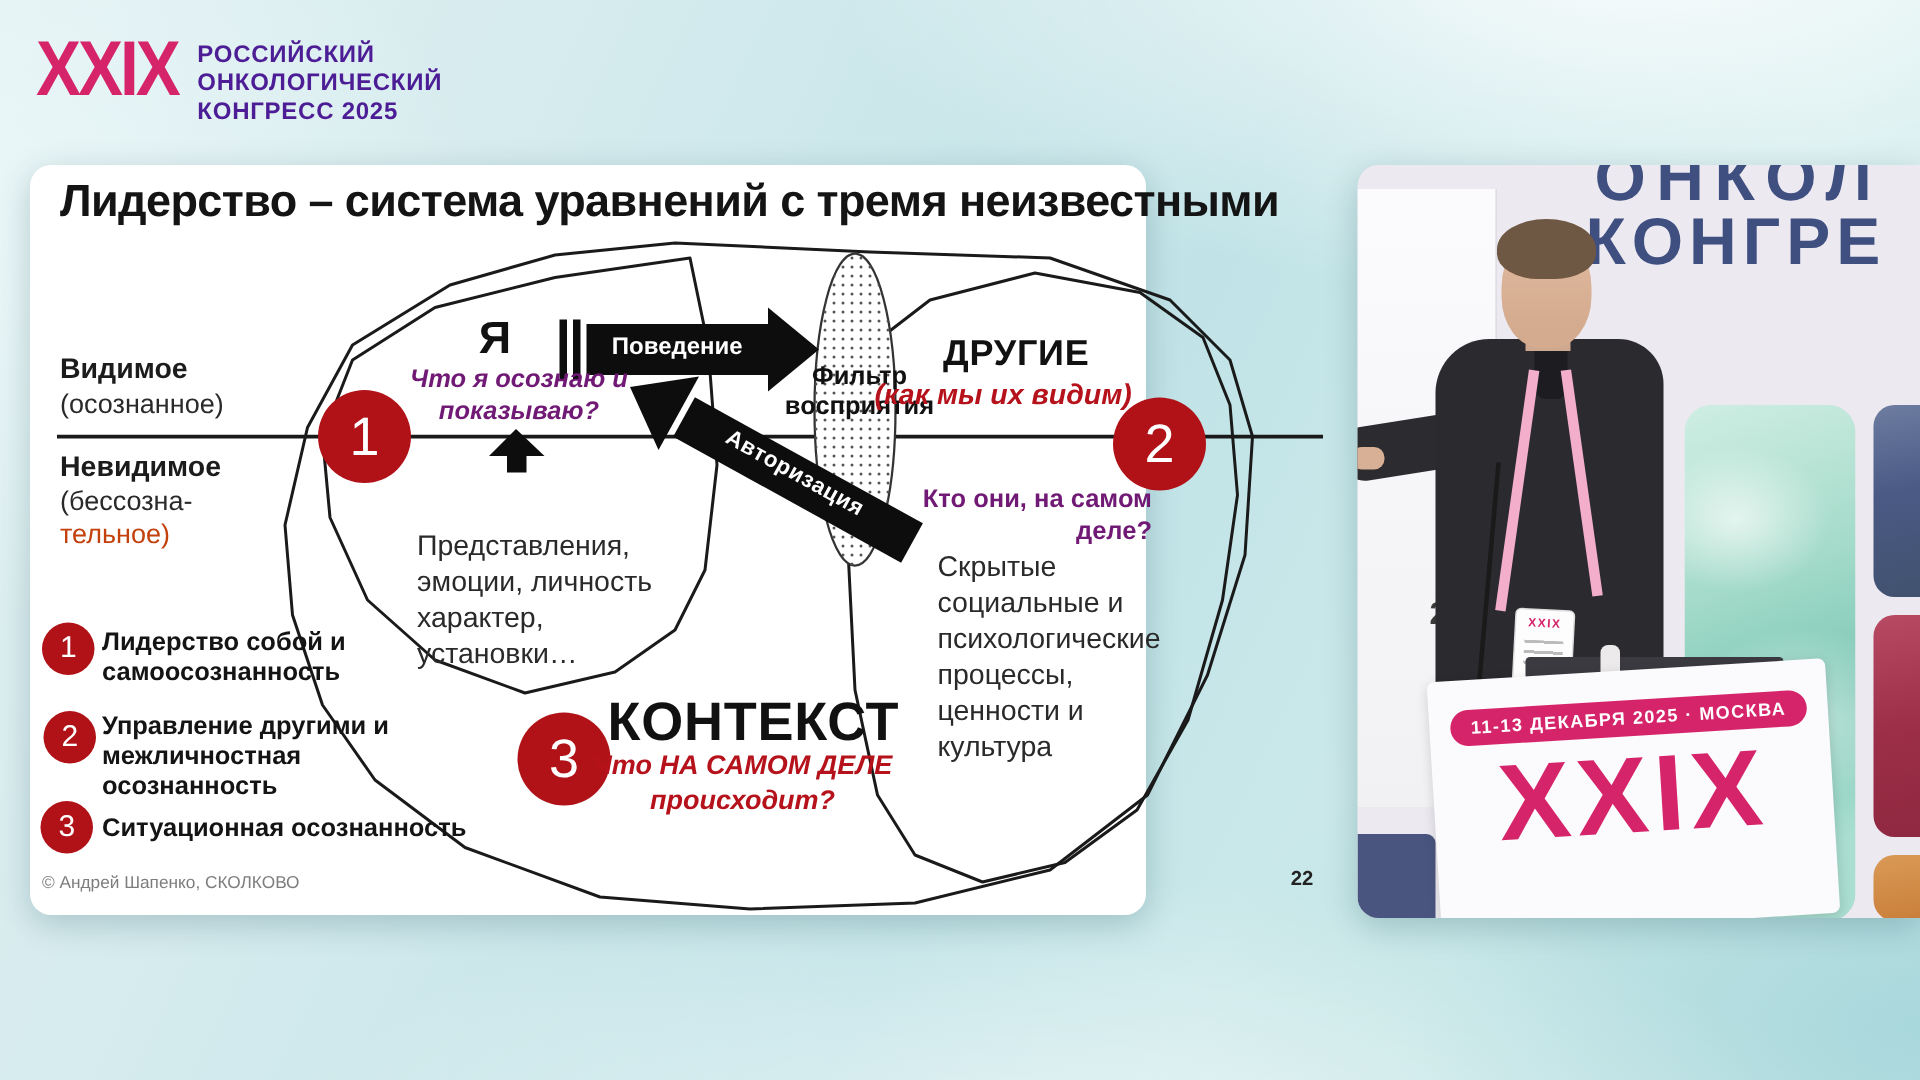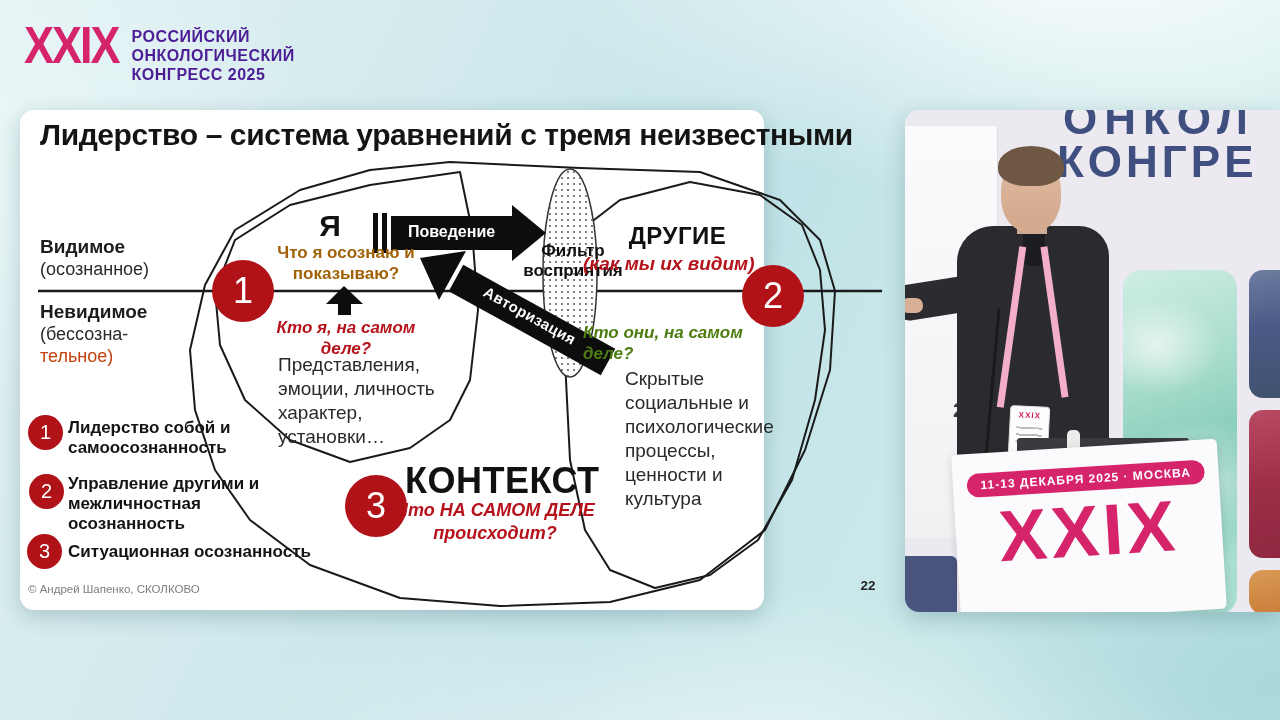--- a/index.html
+++ b/index.html
@@ -33,24 +33,24 @@
   .axis-invisible-sub2{left:20px;top:236px;font-size:18px;color:#c2410c}
 
   .diagram-svg{left:0;top:0;width:880px;height:500px}
 
   .lbl-self{left:285px;top:99px;width:50px;text-align:center;font-size:30px;font-weight:bold;color:#111}
   .lbl-behavior{left:371px;top:113px;width:121px;text-align:center;font-size:16px;font-weight:bold;color:#fff}
   .lbl-filter{left:488px;top:131px;width:130px;text-align:center;font-size:17px;font-weight:bold;color:#111;line-height:1.2}
   .lbl-others{left:580px;top:112px;width:155px;text-align:center;font-size:24px;font-weight:bold;color:#111;letter-spacing:.5px}
   .lbl-others-sub{left:563px;top:143px;width:190px;text-align:left;font-size:19px;font-weight:bold;font-style:italic;color:#b5121b}
   .lbl-auth{left:428px;top:197px;width:164px;text-align:center;font-size:15px;font-weight:bold;color:#fff;letter-spacing:.5px;transform:rotate(29deg)}
-  .q-self-visible{left:240px;top:132px;width:172px;text-align:center;font-size:17px;font-weight:bold;color:#a16207;line-height:1.25}
+  .q-self-visible{left:240px;top:132px;width:172px;text-align:center;font-size:17px;font-weight:bold;font-style:italic;color:#701a75;line-height:1.25}
   .q-self-hidden{left:240px;top:207px;width:172px;text-align:center;font-size:17px;font-weight:bold;font-style:italic;color:#b5121b;line-height:1.25}
   .desc-self{left:258px;top:243px;width:162px;font-size:19px;color:#2a2a2a;line-height:1.26}
-  .q-others-hidden{left:563px;top:212px;width:185px;text-align:left;font-size:17px;font-weight:bold;font-style:italic;color:#4d7c0f;line-height:1.25}
+  .q-others-hidden{left:563px;top:212px;width:185px;text-align:right;font-size:17px;font-weight:bold;color:#701a75;line-height:1.25}
   .desc-others{left:605px;top:257px;width:155px;font-size:19px;color:#2a2a2a;line-height:1.26}
   .lbl-context{left:385px;top:350px;width:180px;font-size:36px;font-weight:bold;color:#111;letter-spacing:.5px}
   .q-context{left:372px;top:389px;width:206px;text-align:center;font-size:18px;font-weight:bold;font-style:italic;color:#b5121b;line-height:1.25}
 
   .badge{width:62px;text-align:center;color:#fff;font-size:36px;line-height:62px;font-weight:400}
   .badge-1{left:192px;top:150px}
   .badge-2{left:722px;top:155px}
   .badge-3{left:325px;top:365px}
 
   .lg-circle{width:35px;height:35px;border-radius:50%;background:#b01218;color:#fff;
@@ -169,21 +169,20 @@
     <circle cx="356" cy="396" r="31" fill="#b01218"></circle>
   </svg>
 
   <div class="lbl-self">Я</div>
   <div class="lbl-behavior">Поведение</div>
   <div class="lbl-filter">Фильтр восприятия</div>
   <div class="lbl-others">ДРУГИЕ</div>
   <div class="lbl-others-sub">(как мы их видим)</div>
   <div class="lbl-auth">Авторизация</div>
   <div class="q-self-visible">Что я осознаю и показываю?</div>
-  <div class="q-self-hidden">Кто я, на самом деле?</div>
   <div class="desc-self">Представления, эмоции, личность характер, установки…</div>
   <div class="q-others-hidden">Кто они, на самом деле?</div>
   <div class="desc-others">Скрытые социальные и психологические процессы, ценности и культура</div>
   <div class="lbl-context">КОНТЕКСТ</div>
   <div class="q-context">Что НА САМОМ ДЕЛЕ происходит?</div>
 
   <div class="badge badge-1">1</div>
   <div class="badge badge-2">2</div>
   <div class="badge badge-3">3</div>
 

